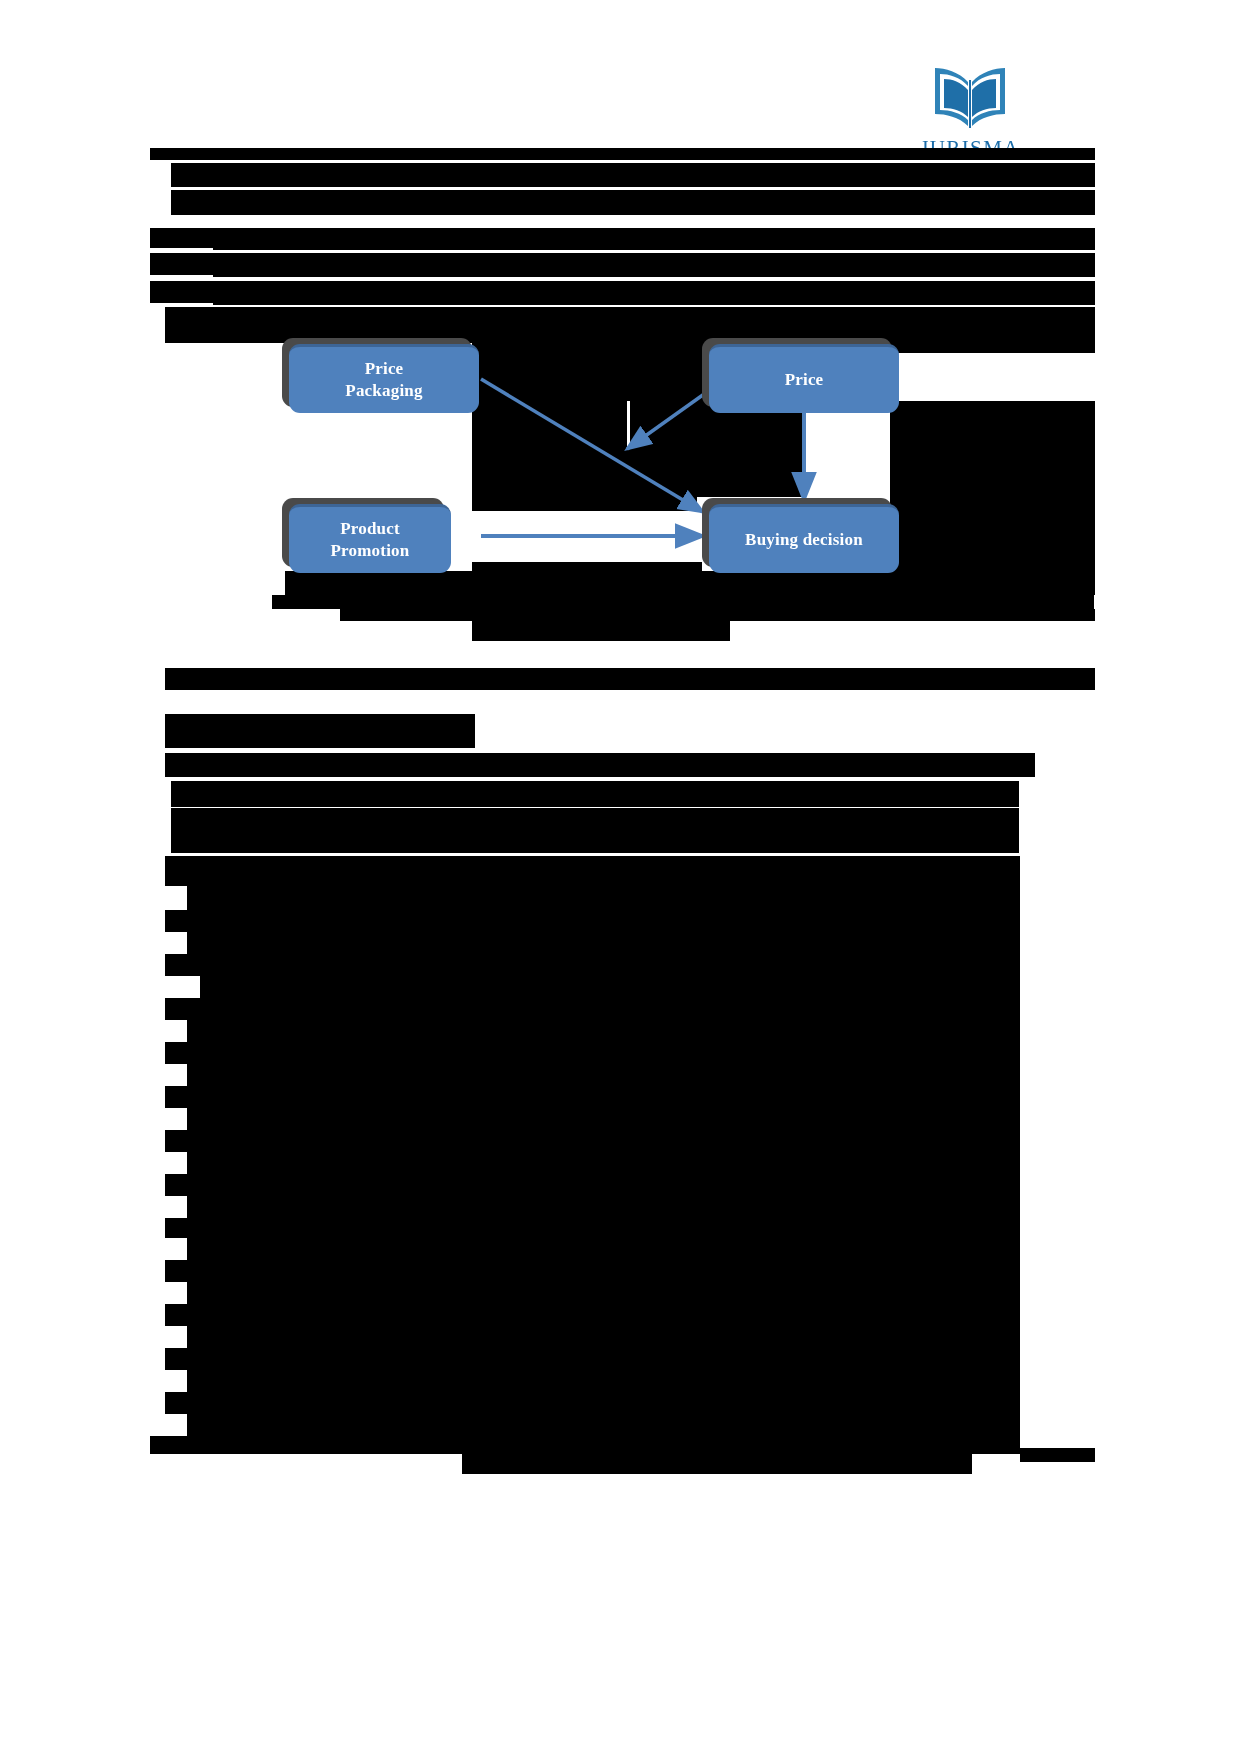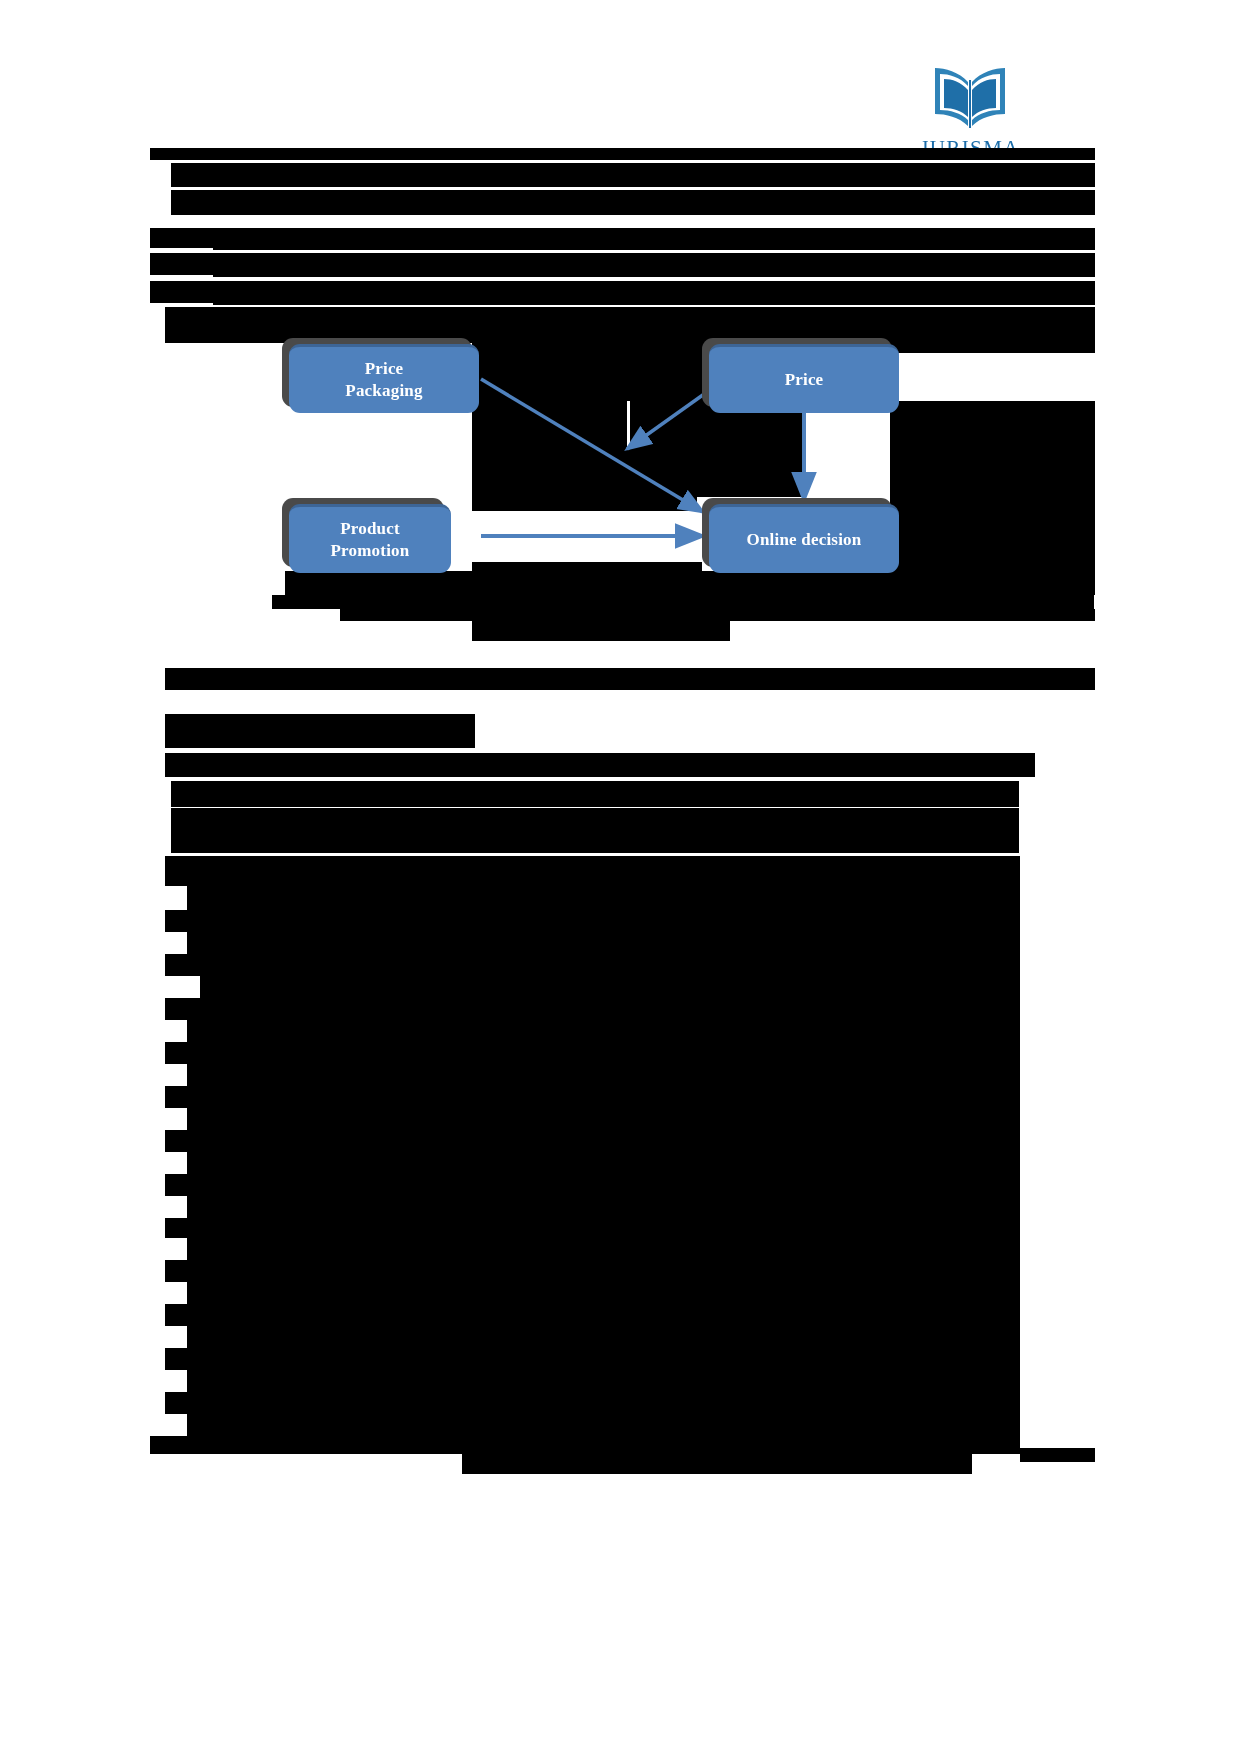--- a/index.html
+++ b/index.html
@@ -110,21 +110,21 @@
     </div>
 
     <div class="node n-pack">
       <span>
         <span>Product</span><br>
         <span>Promotion</span>
       </span>
     </div>
 
     <div class="node n-buy">
-      <span>Online decision</span>
+      <span>Buying decision</span>
     </div>
   </div>
 
   <div class="bar" style="left:165px;top:668px;width:930px;height:22px;"></div>
 
   <div class="bar" style="left:165px;top:714px;width:310px;height:34px;"></div>
 
   <div class="bar" style="left:213px;top:753px;width:822px;height:24px;"></div>
   <div class="bar" style="left:165px;top:753px;width:320px;height:24px;"></div>
   <div class="bar" style="left:171px;top:781px;width:848px;height:26px;"></div>

